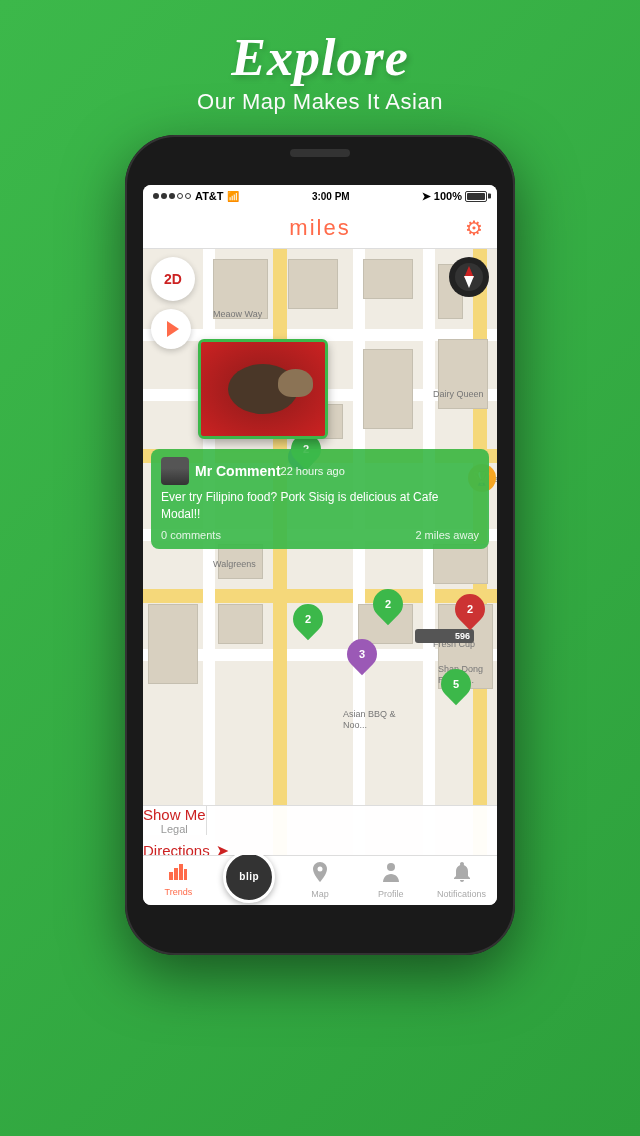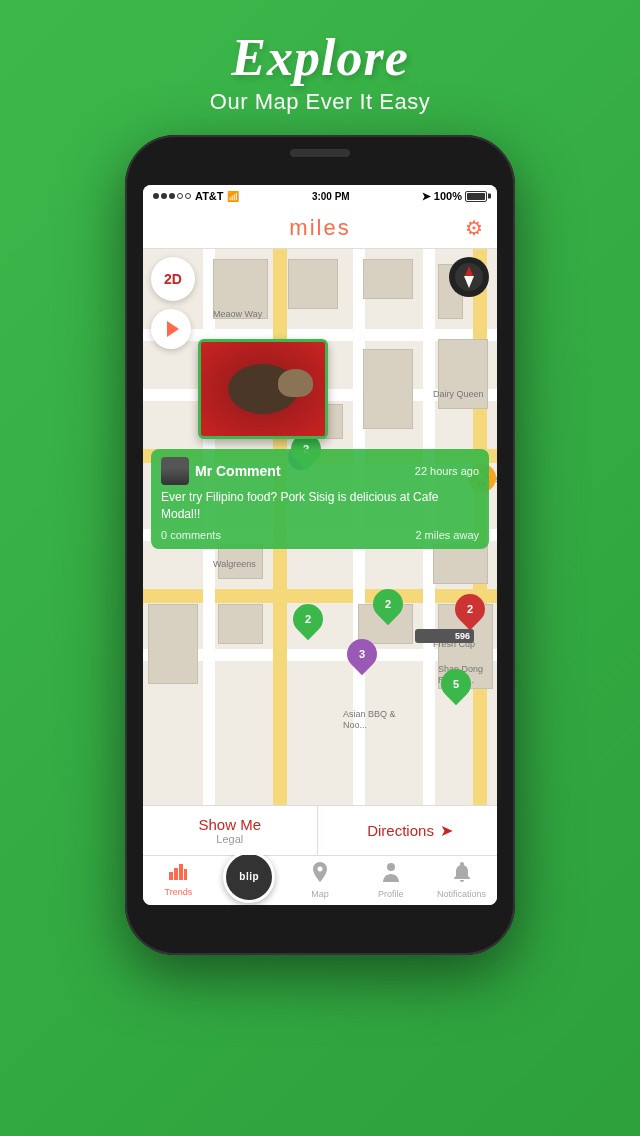--- a/index.html
+++ b/index.html
@@ -295,21 +295,20 @@
       right: 8px;
       background: rgba(60, 184, 74, 0.92);
       border-radius: 8px;
       padding: 8px 10px;
       z-index: 20;
       top: 200px;
     }
     .comment-header {
       display: flex;
       align-items: center;
-      justify-content: space-between;
       margin-bottom: 4px;
     }
     .comment-user {
       display: flex;
       align-items: center;
       gap: 6px;
     }
     .comment-avatar {
       width: 28px; height: 28px;
       border-radius: 4px;
@@ -400,20 +399,21 @@
     .map-bottom {
       position: absolute;
       bottom: 0;
       left: 0; right: 0;
       height: 50px;
       background: rgba(255,255,255,0.95);
       display: flex;
       align-items: flex-start;
       gap: 6px;
       border-top: 1px solid #ddd;
+      flex-direction: column;
     }
     .show-me-btn {
       flex: 1;
       height: 100%;
       background: white;
       border: none;
       border-right: 1px solid #ddd;
       font-size: 15px;
       color: #cc2222;
       font-weight: 500;
@@ -501,21 +501,21 @@
       align-items: center;
       justify-content: center;
       font-size: 14px;
     }
   </style>
 </head>
 <body>
 
 <div class="header-area">
   <div class="header-explore">Explore</div>
-  <div class="header-subtitle">Our Map Ever It Easy</div>
+  <div class="header-subtitle">Our Map Makes It Asian</div>
 </div>
 
 <div class="phone-shell">
   <div class="phone-screen">
 
     <div class="status-bar">
       <div class="status-left">
         <div class="status-dots">
           <div class="status-dot"></div>
           <div class="status-dot"></div>

